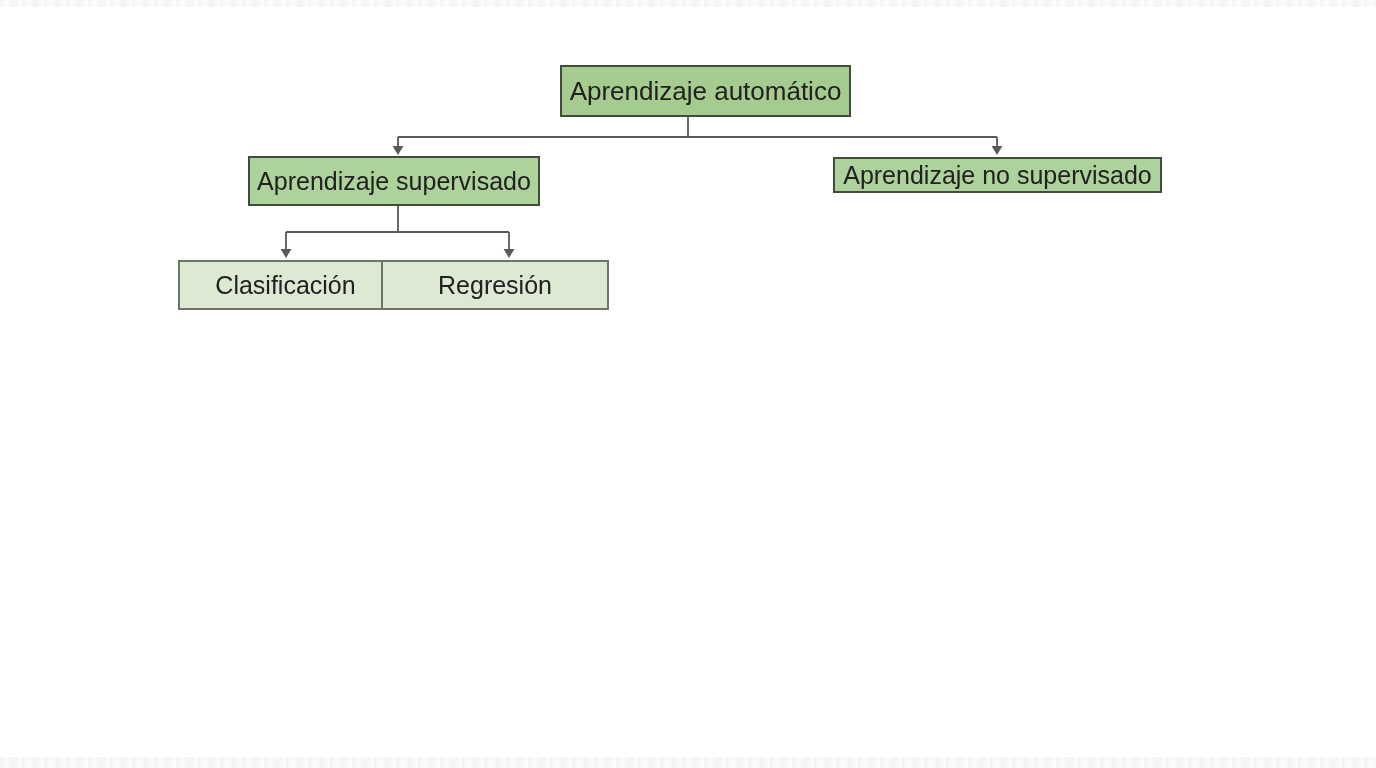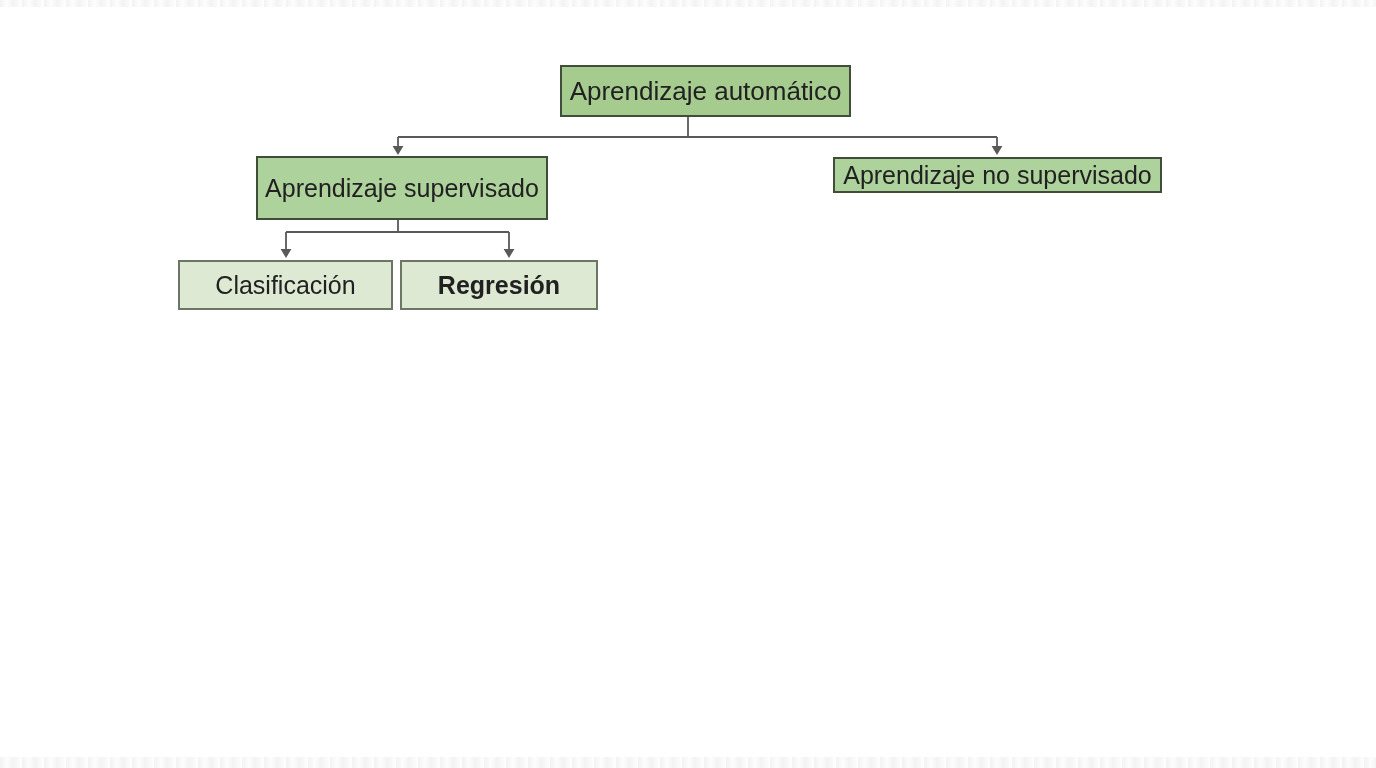--- a/index.html
+++ b/index.html
@@ -54,37 +54,36 @@
     background: #dde9d2;
     border: 2px solid #6d7566;
   }
   #node-root {
     left: 543px; top: 65px; width: 291px; height: 52px;
     background: #a5cb8f;
     font-size: 26px;
     margin-left: 17px;
   }
   #node-supervised {
-    left: 256px; top: 156px; width: 292px; height: 64px;
+    left: 248px; top: 156px; width: 292px; height: 50px;
     background: #aed29b;
     font-size: 25px;
   }
   #node-unsupervised {
     left: 833px; top: 157px; width: 329px; height: 36px;
     background: #aed29b;
     font-size: 25px;
   }
   #node-classification {
     left: 178px; top: 260px; width: 215px; height: 50px;
     font-size: 25px;
   }
   #node-regression {
-    left: 400px; top: 260px; width: 198px; height: 50px;
+    left: 381px; top: 260px; width: 228px; height: 50px;
     font-size: 25px;
-    font-weight: bold;
   }
 </style>
 </head>
 <body>
 
 <div id="canvas">
 
   <div id="top-band" class="noise-band"></div>
 
   <svg id="connector-layer" viewBox="0 0 1376 768" xmlns="http://www.w3.org/2000/svg">

